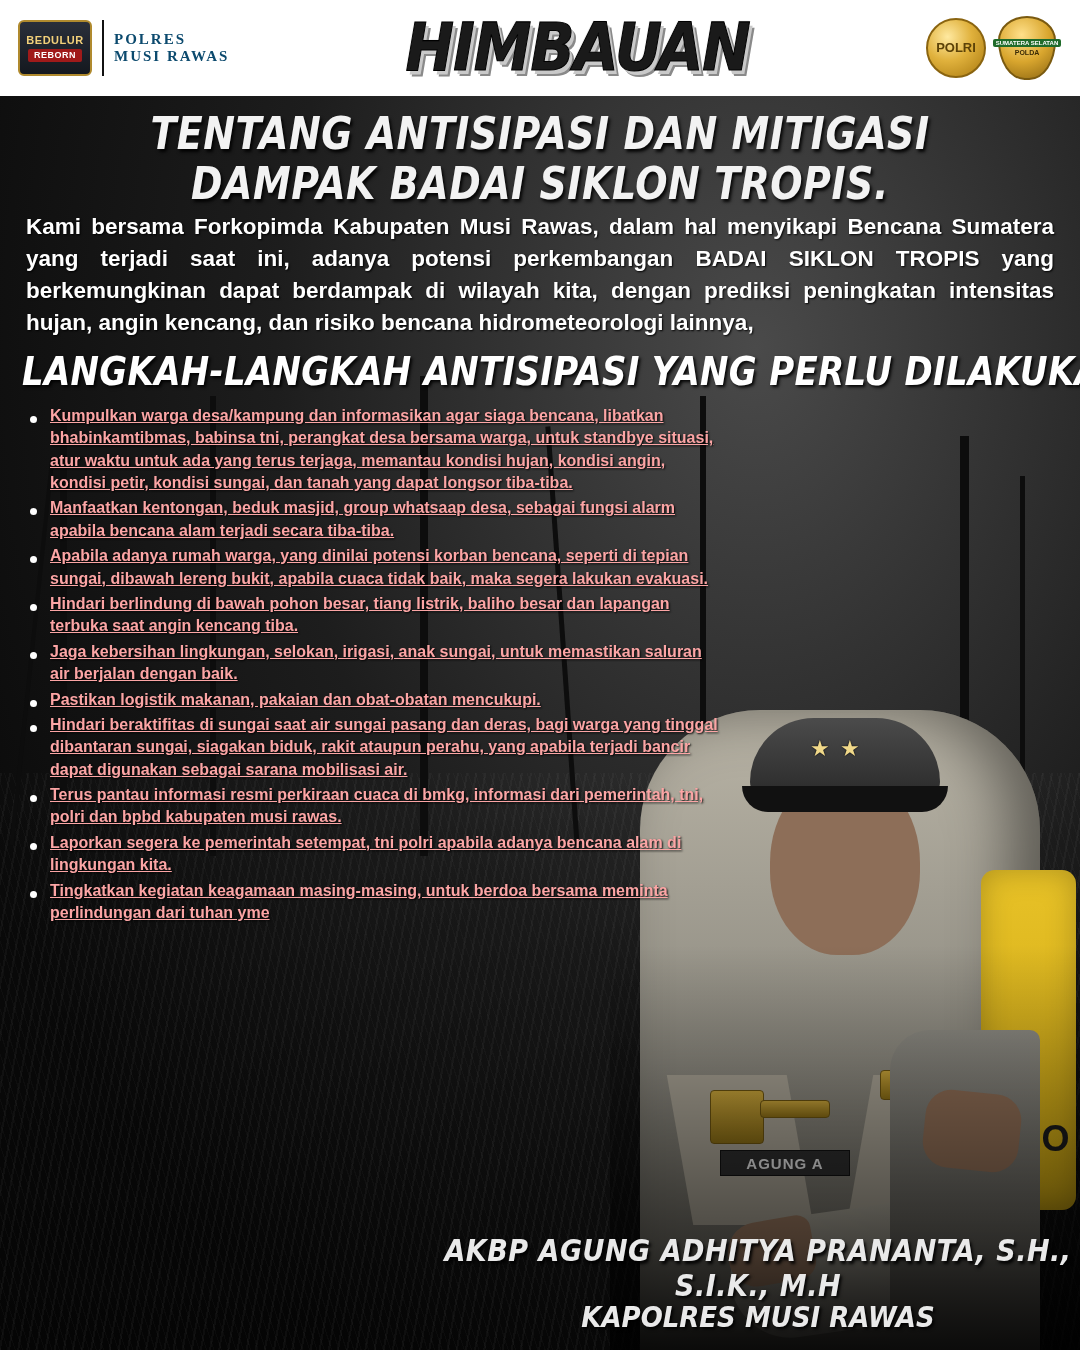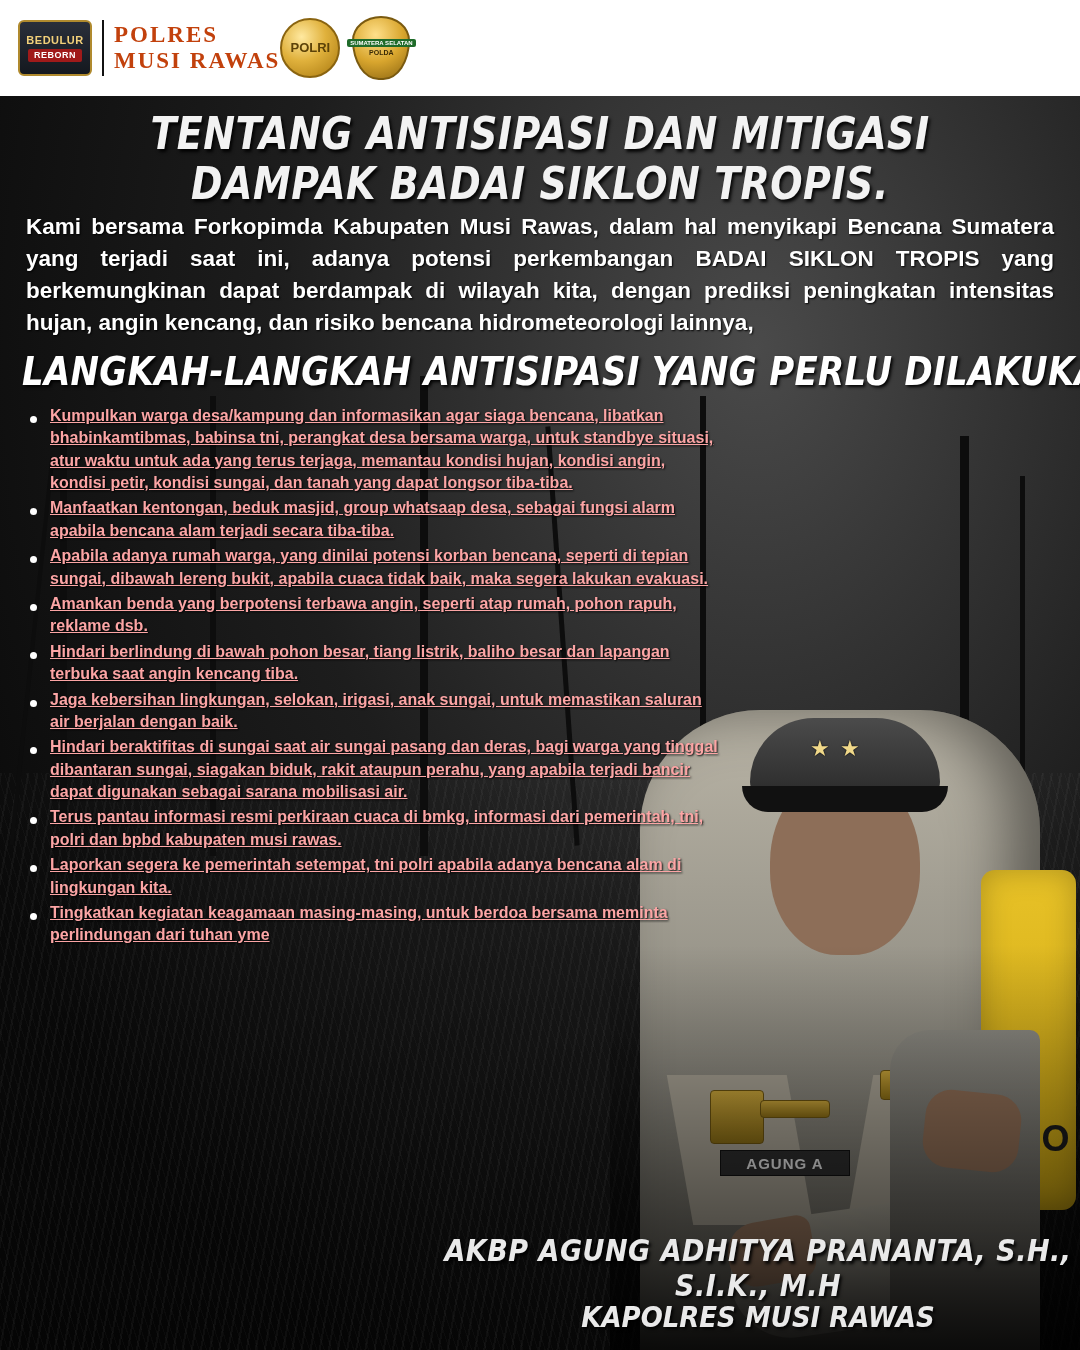--- a/index.html
+++ b/index.html
@@ -71,24 +71,24 @@
     margin: 0 10px;
   }
   .polres-text {
     display: flex;
     flex-direction: column;
     justify-content: center;
     line-height: 1.12;
   }
   .polres-text span {
     font-family: "Liberation Serif", serif;
-    font-size: 23px;
+    font-size: 15px;
     font-weight: bold;
     letter-spacing: 2px;
-    color: #c2410c;
+    color: #0c4a6e;
   }
   .header-center {
     flex: 1 1 auto;
     display: flex;
     justify-content: center;
     align-items: center;
   }
   .himbauan {
     font-family: "DejaVu Sans", sans-serif;
     font-size: 58px;
@@ -374,20 +374,23 @@
         <div class="b1">BEDULUR</div>
         <div class="b2">REBORN</div>
       </div>
       <div class="divider-v"></div>
       <div class="polres-text">
         <span>POLRES</span>
         <span>MUSI RAWAS</span>
       </div>
     </div>
 
+    <div class="header-center">
+      <div class="himbauan">HIMBAUAN</div>
+    </div>
 
     <div class="header-right">
       <div class="badge-gold">
         <span>POLRI</span>
       </div>
       <div class="badge-shield">
         <span class="sb-top">SUMATERA SELATAN</span>
         <span>POLDA</span>
       </div>
     </div>
@@ -432,23 +435,23 @@
     </div>
 
     <p class="intro">Kami bersama Forkopimda Kabupaten Musi Rawas, dalam hal menyikapi Bencana Sumatera yang terjadi saat ini, adanya potensi perkembangan BADAI SIKLON TROPIS yang berkemungkinan dapat berdampak di wilayah kita, dengan prediksi peningkatan intensitas hujan, angin kencang, dan risiko bencana hidrometeorologi lainnya,</p>
 
     <div class="steps-head">LANGKAH-LANGKAH ANTISIPASI YANG PERLU DILAKUKAN :</div>
 
     <ul class="steps">
       <li>Kumpulkan warga desa/kampung dan informasikan agar siaga bencana, libatkan bhabinkamtibmas, babinsa tni, perangkat desa bersama warga, untuk standbye situasi, atur waktu untuk ada yang terus terjaga, memantau kondisi hujan, kondisi angin, kondisi petir, kondisi sungai, dan tanah yang dapat longsor tiba-tiba.</li>
       <li>Manfaatkan kentongan, beduk masjid, group whatsaap desa, sebagai fungsi alarm apabila bencana alam terjadi secara tiba-tiba.</li>
       <li>Apabila adanya rumah warga, yang dinilai potensi korban bencana, seperti di tepian sungai, dibawah lereng bukit, apabila cuaca tidak baik, maka segera lakukan evakuasi.</li>
-      <li>Amankan benda yang berpotensi terbawa angin, seperti atap rumah, pohon rapuh, reklame dsb.</li>
       <li>Hindari berlindung di bawah pohon besar, tiang listrik, baliho besar dan lapangan terbuka saat angin kencang tiba.</li>
       <li>Jaga kebersihan lingkungan, selokan, irigasi, anak sungai, untuk memastikan saluran air berjalan dengan baik.</li>
+      <li>Pastikan logistik makanan, pakaian dan obat-obatan mencukupi.</li>
       <li>Hindari beraktifitas di sungai saat air sungai pasang dan deras, bagi warga yang tinggal dibantaran sungai, siagakan biduk, rakit ataupun perahu, yang apabila terjadi bancir dapat digunakan sebagai sarana mobilisasi air.</li>
       <li>Terus pantau informasi resmi perkiraan cuaca di bmkg, informasi dari pemerintah, tni, polri dan bpbd kabupaten musi rawas.</li>
       <li>Laporkan segera ke pemerintah setempat, tni polri apabila adanya bencana alam di lingkungan kita.</li>
       <li>Tingkatkan kegiatan keagamaan masing-masing, untuk berdoa bersama meminta perlindungan dari tuhan yme</li>
     </ul>
   </div>
 
   <div class="signature">
     <div class="sig-name">AKBP AGUNG ADHITYA PRANANTA, S.H., S.I.K., M.H</div>
     <div class="sig-role">KAPOLRES MUSI RAWAS</div>

